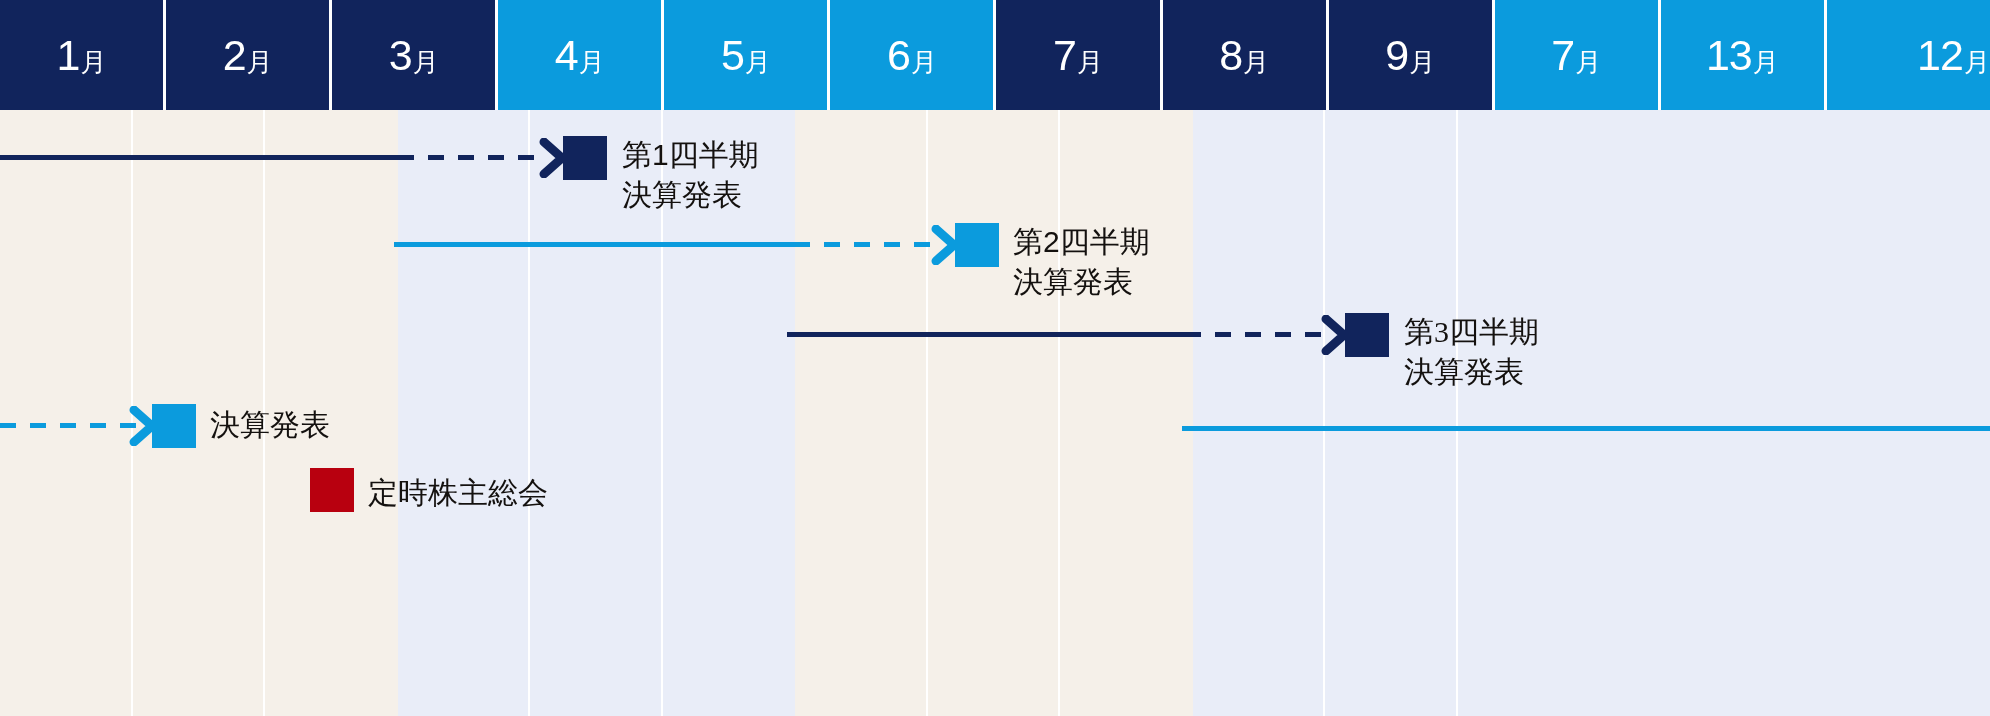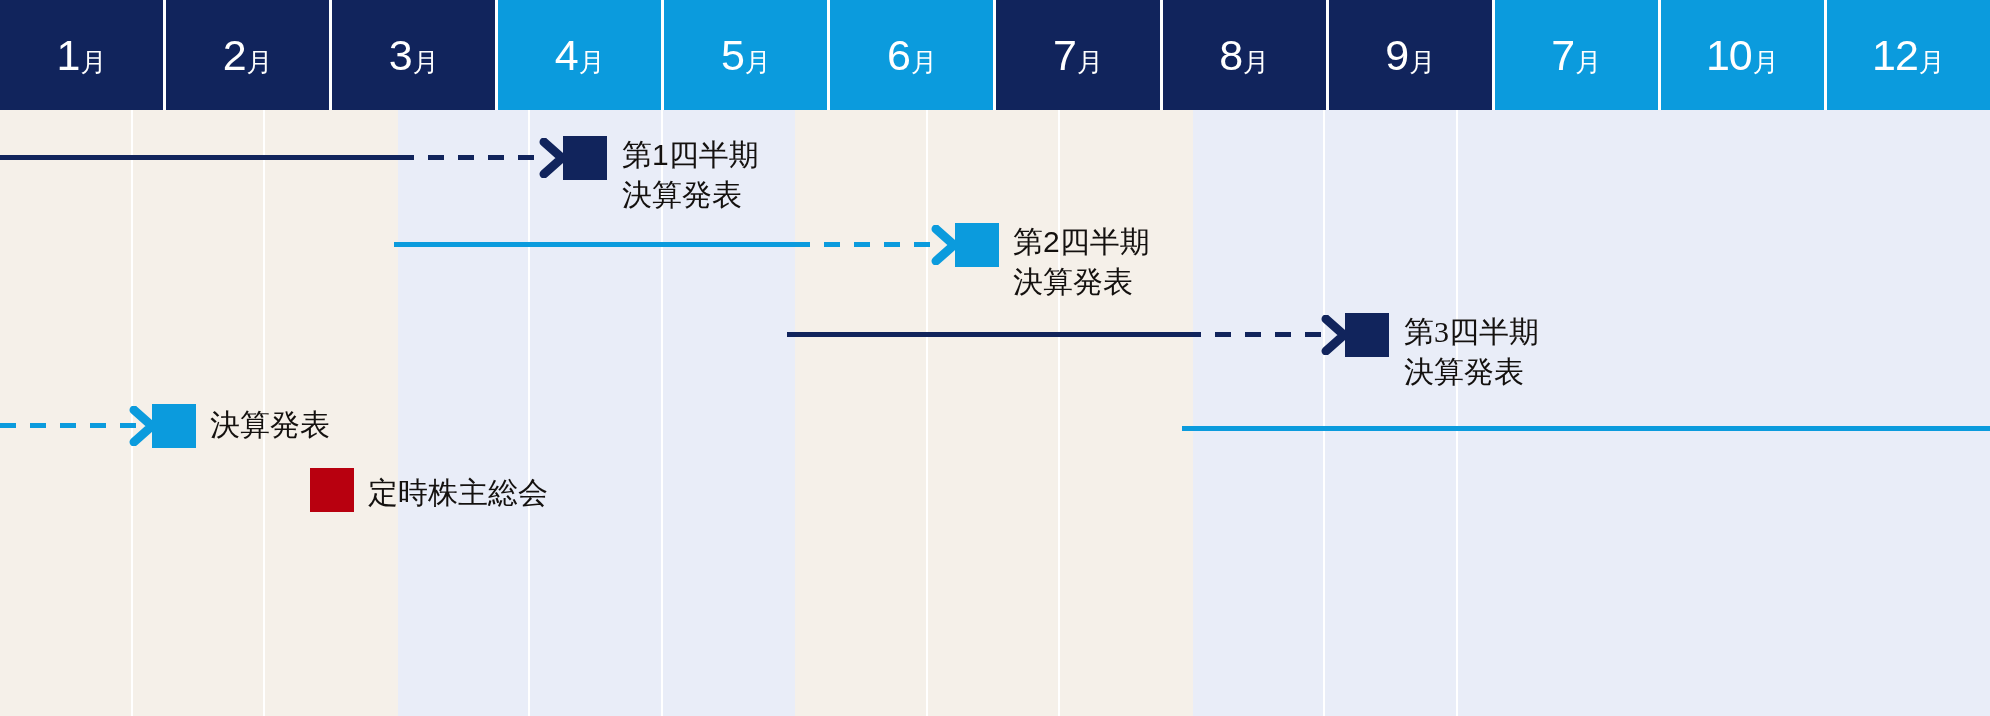--- a/index.html
+++ b/index.html
@@ -5,21 +5,21 @@
   html,body{margin:0;padding:0;background:#fff;}
   body{width:1990px;height:716px;overflow:hidden;
        font-family:"Liberation Sans","DejaVu Sans",sans-serif;}
   #chart{position:relative;width:1990px;height:716px;}
 
   
   .hdr{position:absolute;left:0;top:0;width:1990px;height:110px;display:flex;}
   .hdr .mcell{flex:1 1 0;position:relative;display:flex;align-items:center;
               justify-content:center;color:#fff;box-sizing:border-box;
               border-right:3px solid #fff;}
-  .hdr .mcell:last-child{border-right:none;}
+  .hdr .mcell:last-child{border-right:none;justify-content:flex-end;}
   .hdr .mcell.navy{background:#11245c;}
   .hdr .mcell.blue{background:#0b9bdd;}
   .mnum{font-size:43px;line-height:1;font-weight:400;letter-spacing:-1px;}
   .msuf{font-size:26px;line-height:1;font-weight:400;margin-left:1px;
         position:relative;top:7px;}
 
   
   .body{position:absolute;left:0;top:110px;width:1990px;height:606px;display:flex;}
   .qband{position:relative;height:100%;display:flex;}
   .qband.cream{background:#f5f0e9;}
@@ -91,21 +91,21 @@
     </div>
     <div class="mcell navy">
       <span class="mnum">9</span>
       <span class="msuf">月</span>
     </div>
     <div class="mcell blue">
       <span class="mnum">7</span>
       <span class="msuf">月</span>
     </div>
     <div class="mcell blue">
-      <span class="mnum">10</span>
+      <span class="mnum">13</span>
       <span class="msuf">月</span>
     </div>
     <div class="mcell blue">
       <span class="mnum">12</span>
       <span class="msuf">月</span>
     </div>
   </div>
 
   <div class="body">
     <div class="qband cream" style="width:398px;">

